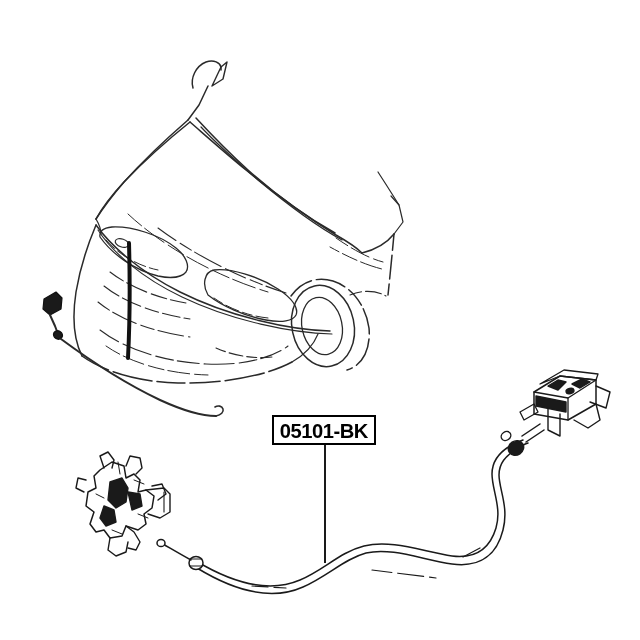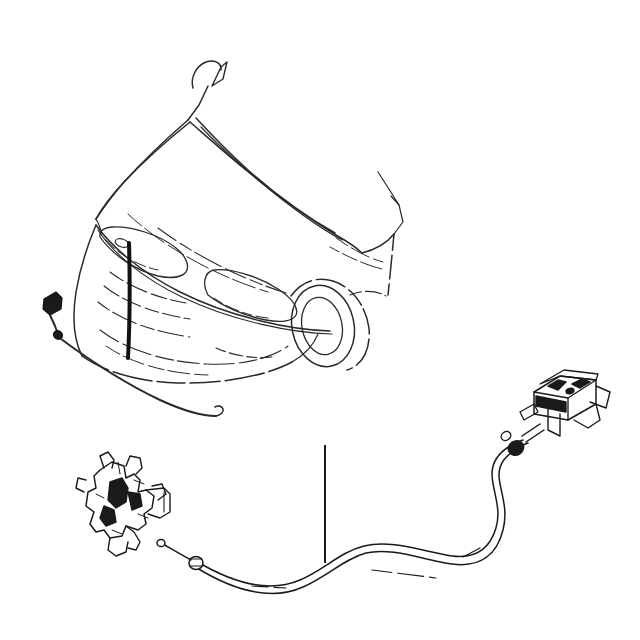--- a/index.html
+++ b/index.html
@@ -208,14 +208,17 @@
 
       <ellipse cx="516" cy="448" rx="8" ry="7" transform="rotate(-34 516 448)" fill="#1a1a1a" stroke="#1a1a1a" stroke-width="1.4"></ellipse>
       <ellipse cx="506" cy="436" rx="5" ry="4.2" transform="rotate(-34 506 436)" fill="#ffffff" stroke="#1a1a1a" stroke-width="1.4"></ellipse>
       <path d="M522,436 C528,432 534,428 540,424" stroke-width="1.5"></path>
       <path d="M526,442 C532,438 538,434 544,430" stroke-width="1.5"></path>
     </g>
 
     <line x1="325" y1="445" x2="325" y2="563" stroke="#1a1a1a" stroke-width="2"></line>
   </svg>
 
+  <div class="part-label-box">
+    <span class="part-label-text">05101-BK</span>
+  </div>
 
 </div>
 
 </body></html>

